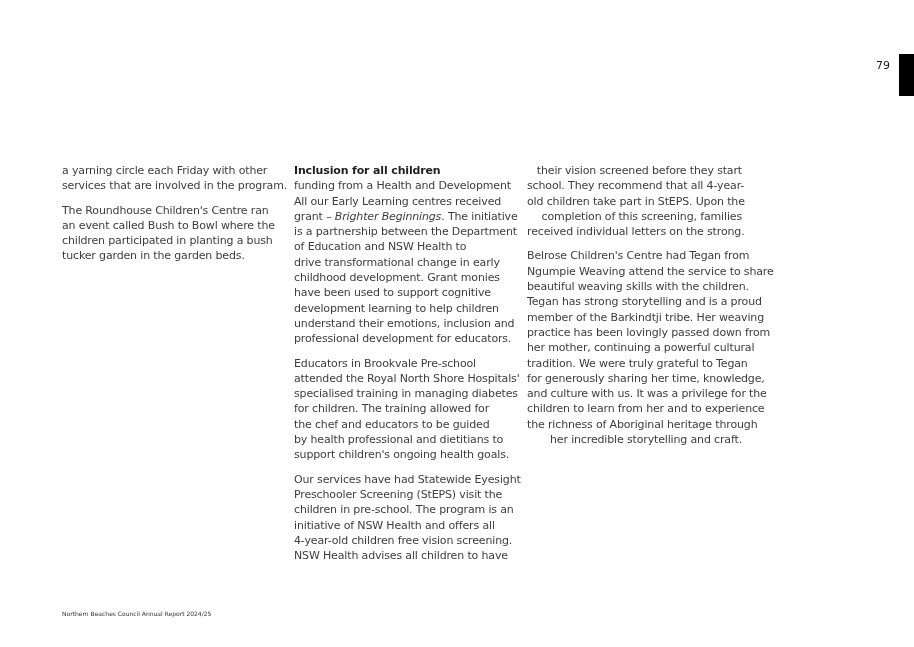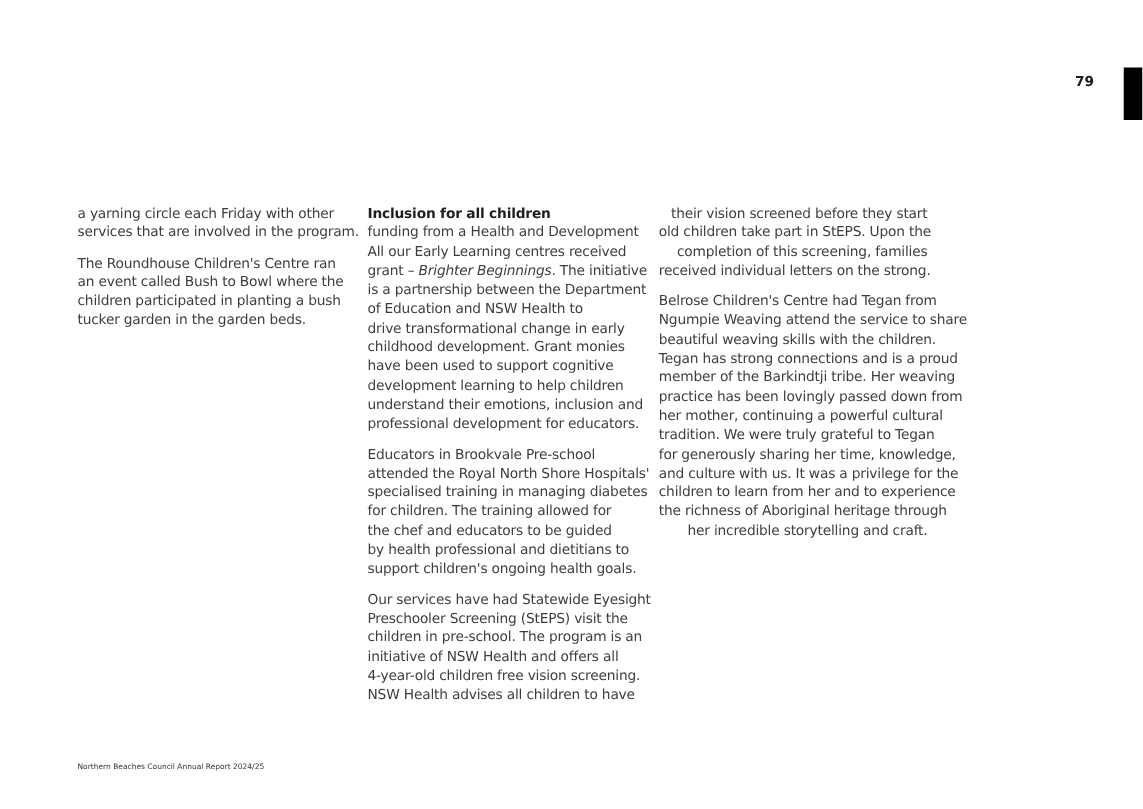--- a/index.html
+++ b/index.html
@@ -13,23 +13,23 @@
       position: relative;
       overflow: hidden;
       font-family: "DejaVu Sans", sans-serif;
       color: #3a3a3a;
     }
     .page-number {
       position: absolute;
       top: 59px;
       left: 860px;
       width: 30px;
-      text-align: left;
+      text-align: right;
       font-family: "DejaVu Sans", sans-serif;
-      font-weight: bold;
+      font-weight: normal;
       font-size: 11px;
       color: #1a1a1a;
     }
     .page-tab {
       position: absolute;
       top: 54px;
       left: 899px;
       width: 15px;
       height: 42px;
       background: #000000;
@@ -117,29 +117,30 @@
     <span class="line">children in pre-school. The program is an</span>
     <span class="line">initiative of NSW Health and offers all</span>
     <span class="line">4-year-old children free vision screening.</span>
     <span class="line">NSW Health advises all children to have</span>
   </p>
 </div>
 
 <div class="column col3">
   <p>
     <span class="line">their vision screened before they start</span>
+    <span class="line">school. They recommend that all 4-year-</span>
     <span class="line">old children take part in StEPS. Upon the</span>
     <span class="line">completion of this screening, families</span>
     <span class="line">received individual letters on the strong.</span>
   </p>
   <p>
     <span class="line">Belrose Children's Centre had Tegan from</span>
     <span class="line">Ngumpie Weaving attend the service to share</span>
     <span class="line">beautiful weaving skills with the children.</span>
-    <span class="line">Tegan has strong connections and is a proud</span>
+    <span class="line">Tegan has strong storytelling and is a proud</span>
     <span class="line">member of the Barkindtji tribe. Her weaving</span>
     <span class="line">practice has been lovingly passed down from</span>
     <span class="line">her mother, continuing a powerful cultural</span>
     <span class="line">tradition. We were truly grateful to Tegan</span>
     <span class="line">for generously sharing her time, knowledge,</span>
     <span class="line">and culture with us. It was a privilege for the</span>
     <span class="line">children to learn from her and to experience</span>
     <span class="line">the richness of Aboriginal heritage through</span>
     <span class="line">her incredible storytelling and craft.</span>
   </p>

